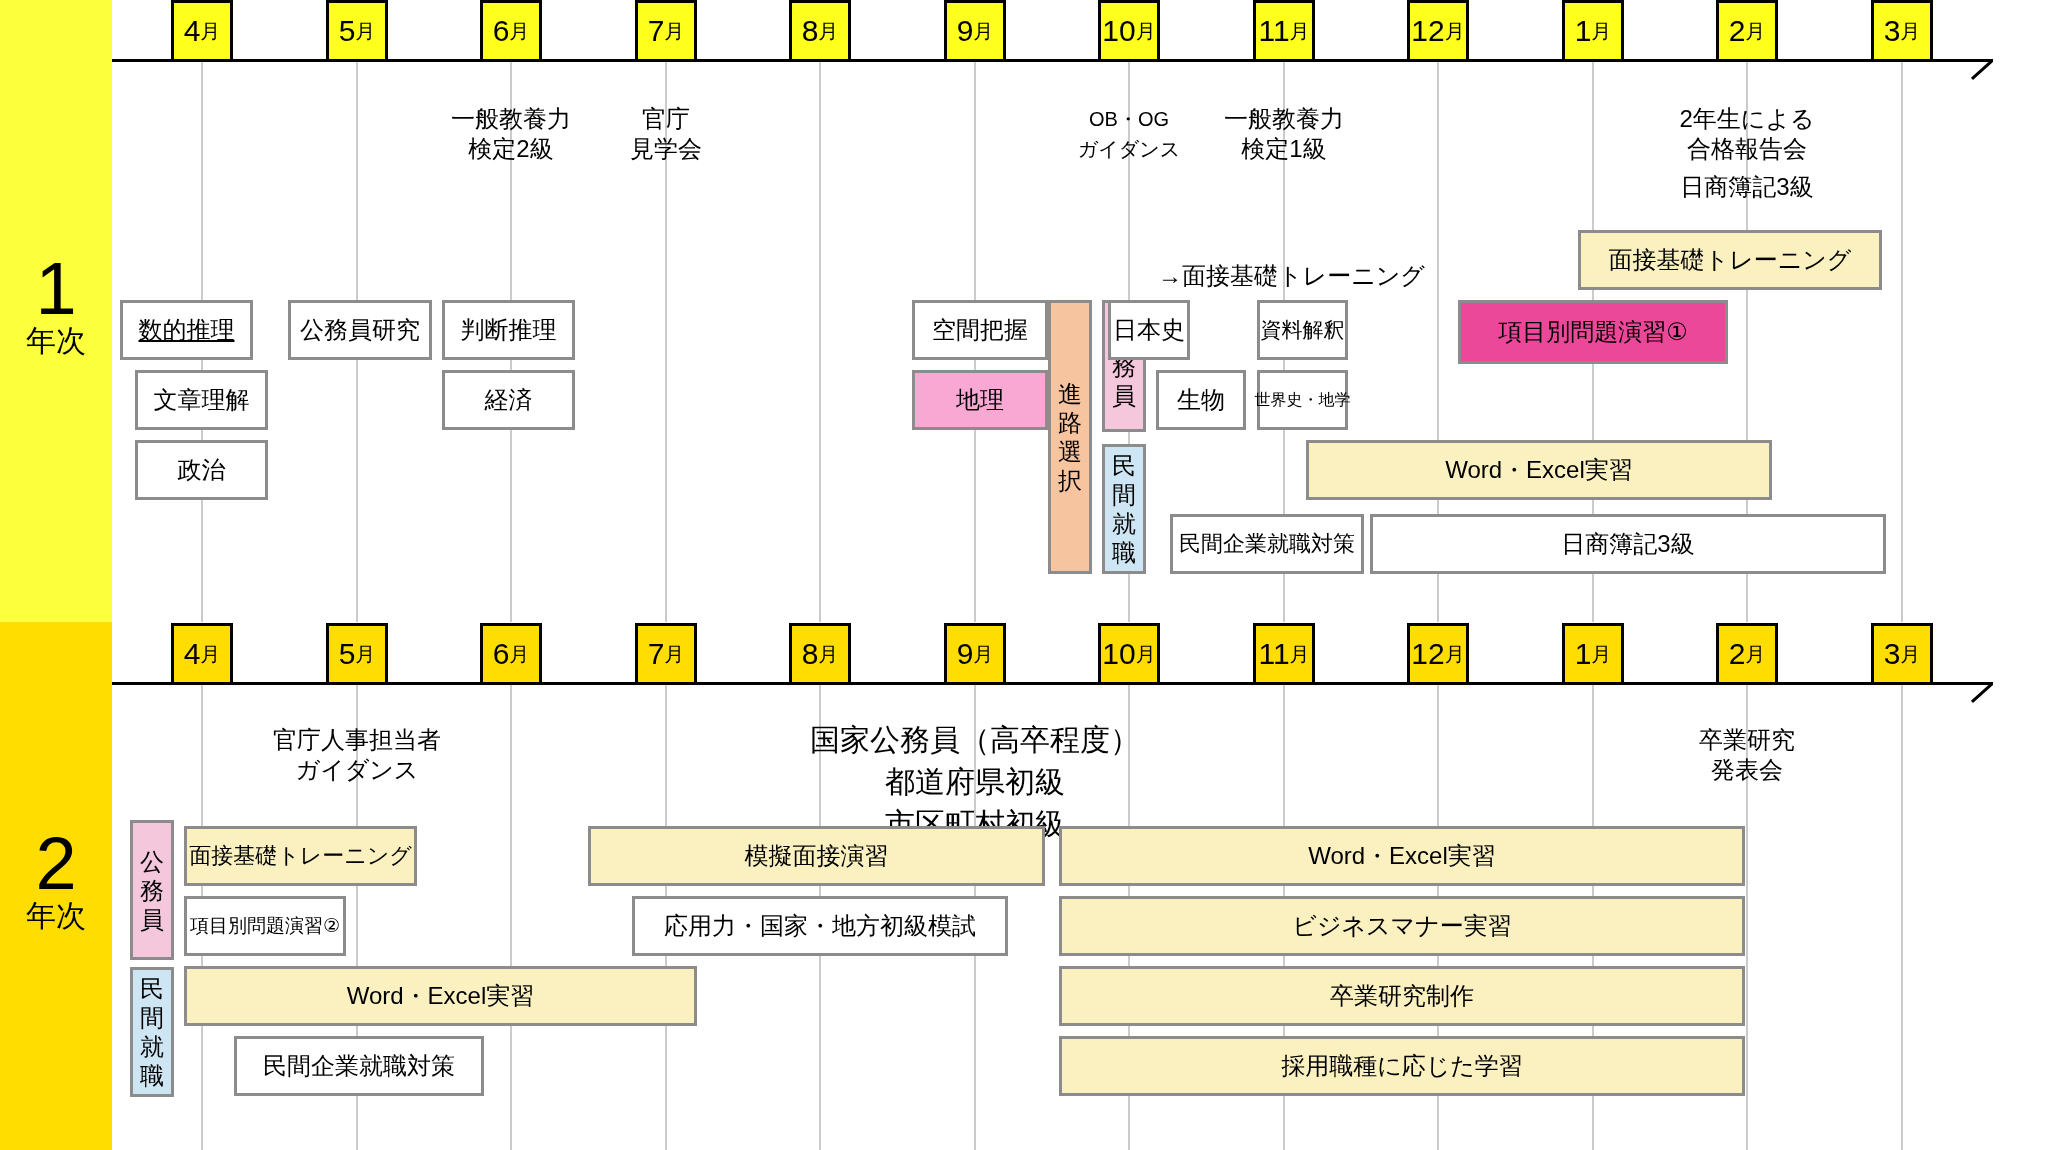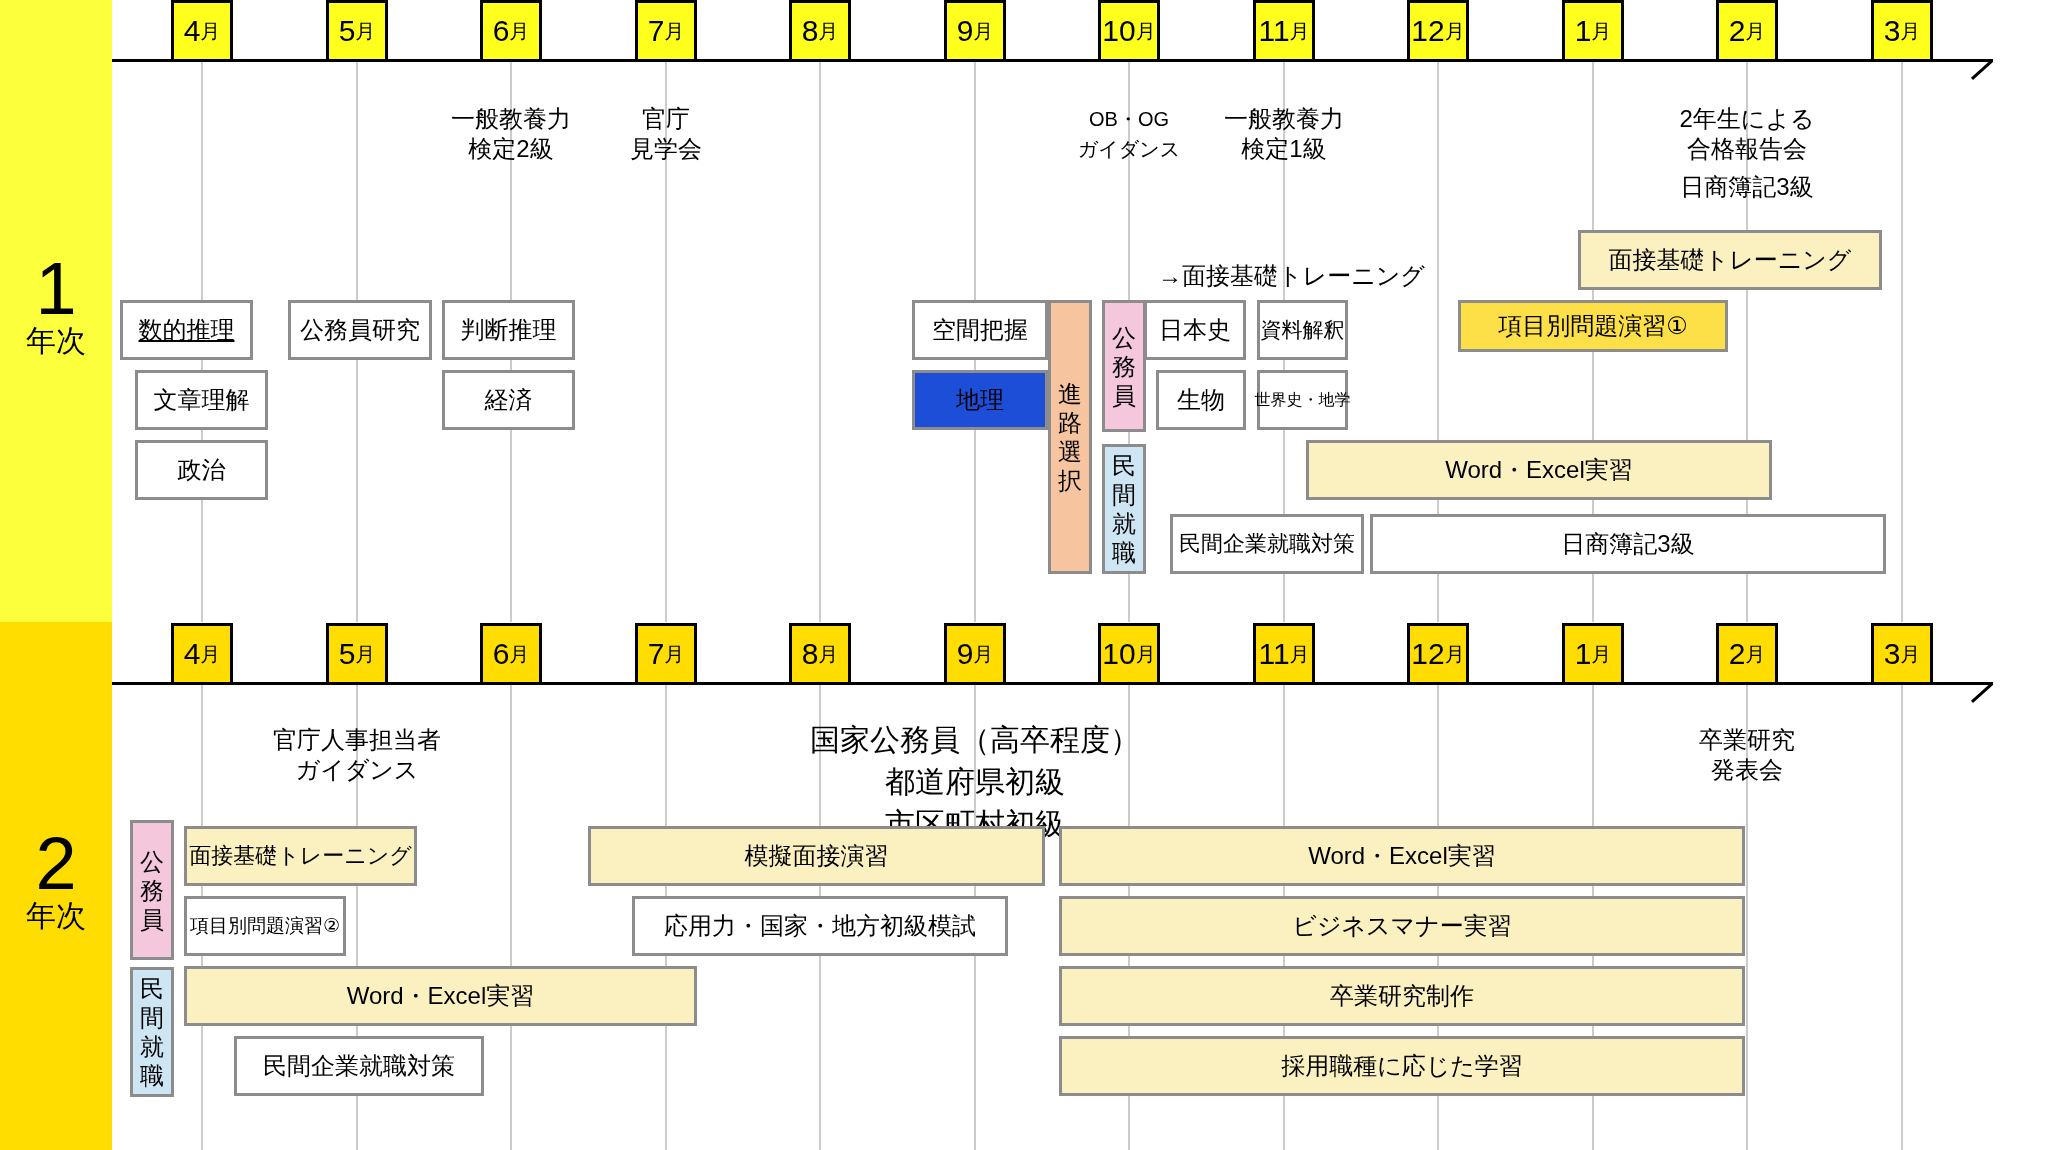--- a/index.html
+++ b/index.html
@@ -140,26 +140,26 @@
     <div class="vbar" style="left: 1102px; top: 444px; width: 44px; height: 130px; background: rgb(206, 230, 244);">
       <span>民</span>
       <span>間</span>
       <span>就</span>
       <span>職</span>
     </div>
     <div class="cbox" style="left: 120px; top: 300px; width: 133px; height: 60px; background: rgb(255, 255, 255); text-decoration: underline;">数的推理</div>
     <div class="cbox" style="left: 288px; top: 300px; width: 144px; height: 60px; background: rgb(255, 255, 255);">公務員研究</div>
     <div class="cbox" style="left: 442px; top: 300px; width: 133px; height: 60px; background: rgb(255, 255, 255);">判断推理</div>
     <div class="cbox" style="left: 912px; top: 300px; width: 136px; height: 60px; background: rgb(255, 255, 255);">空間把握</div>
-    <div class="cbox" style="left: 1144px; top: 300px; width: 102px; height: 60px; background: rgb(255, 255, 255); text-align: right;">日本史</div>
+    <div class="cbox" style="left: 1108px; top: 300px; width: 82px; height: 60px; background: rgb(255, 255, 255); text-align: right;">日本史</div>
     <div class="cbox" style="left: 1257px; top: 300px; width: 91px; height: 60px; background: rgb(255, 255, 255); font-size: 21px;">資料解釈</div>
-    <div class="cbox" style="left: 1458px; top: 300px; width: 270px; height: 52px; background: #fde047;">項目別問題演習①</div>
+    <div class="cbox" style="left: 1458px; top: 300px; width: 270px; height: 64px; background: #ec4899;">項目別問題演習①</div>
     <div class="cbox" style="left: 135px; top: 370px; width: 133px; height: 60px; background: rgb(255, 255, 255);">文章理解</div>
     <div class="cbox" style="left: 442px; top: 370px; width: 133px; height: 60px; background: rgb(255, 255, 255);">経済</div>
-    <div class="cbox" style="left: 912px; top: 370px; width: 136px; height: 60px; background: #1d4ed8; text-align: center;">地理</div>
+    <div class="cbox" style="left: 912px; top: 370px; width: 136px; height: 60px; background: #f9a8d4; text-align: center;">地理</div>
     <div class="cbox" style="left: 1156px; top: 370px; width: 90px; height: 60px; background: rgb(255, 255, 255);">生物</div>
     <div class="cbox" style="left: 1257px; top: 370px; width: 91px; height: 60px; background: rgb(255, 255, 255); font-size: 16px;">世界史・地学</div>
     <div class="cbox" style="left: 135px; top: 440px; width: 133px; height: 60px; background: rgb(255, 255, 255);">政治</div>
     <div class="cbox" style="left: 1578px; top: 230px; width: 304px; height: 60px; background: rgb(250, 240, 192);">面接基礎トレーニング</div>
     <div class="cbox" style="left: 1306px; top: 440px; width: 466px; height: 60px; background: rgb(250, 240, 192);">Word・Excel実習</div>
     <div class="cbox" style="left: 1170px; top: 514px; width: 194px; height: 60px; background: rgb(255, 255, 255); font-size: 22px;">民間企業就職対策</div>
     <div class="cbox" style="left: 1370px; top: 514px; width: 516px; height: 60px; background: rgb(255, 255, 255);">日商簿記3級</div>
     <div class="gridline" style="left: 201px; top: 685px; height: 465px; background: rgb(203, 203, 203);"></div>
     <div class="gridline" style="left: 356px; top: 685px; height: 465px; background: rgb(203, 203, 203);"></div>
     <div class="gridline" style="left: 510px; top: 685px; height: 465px; background: rgb(203, 203, 203);"></div>

